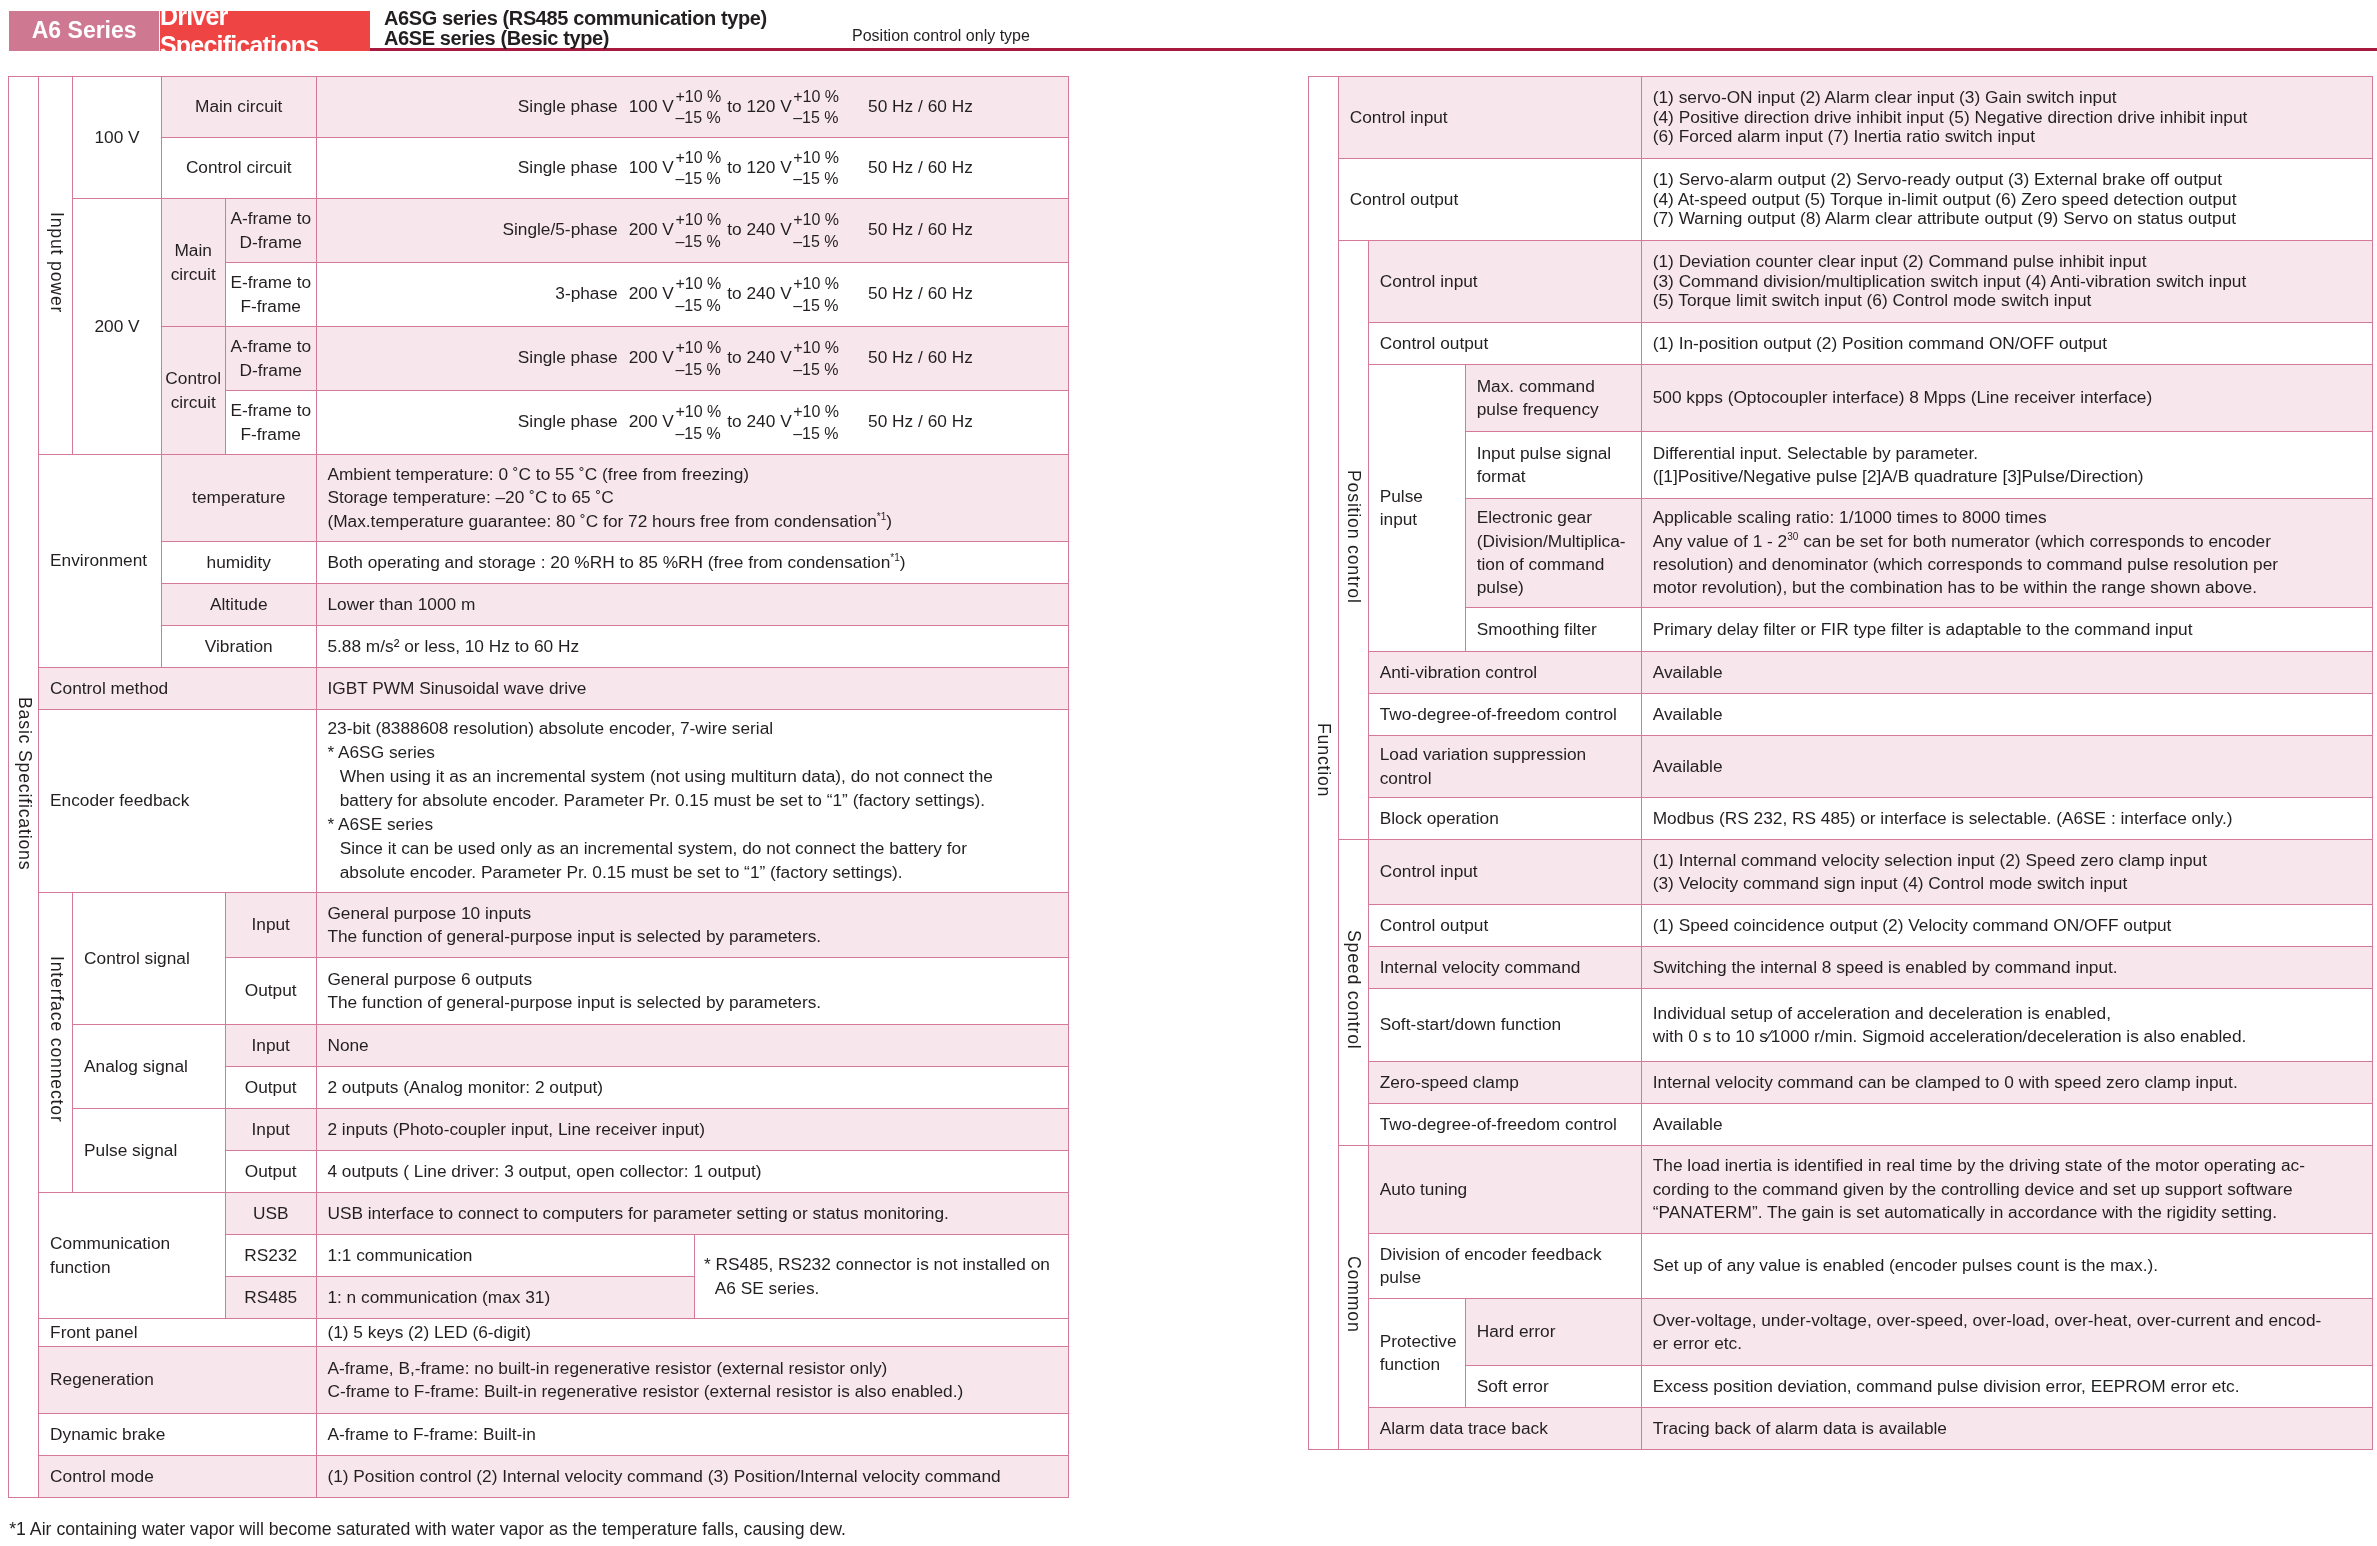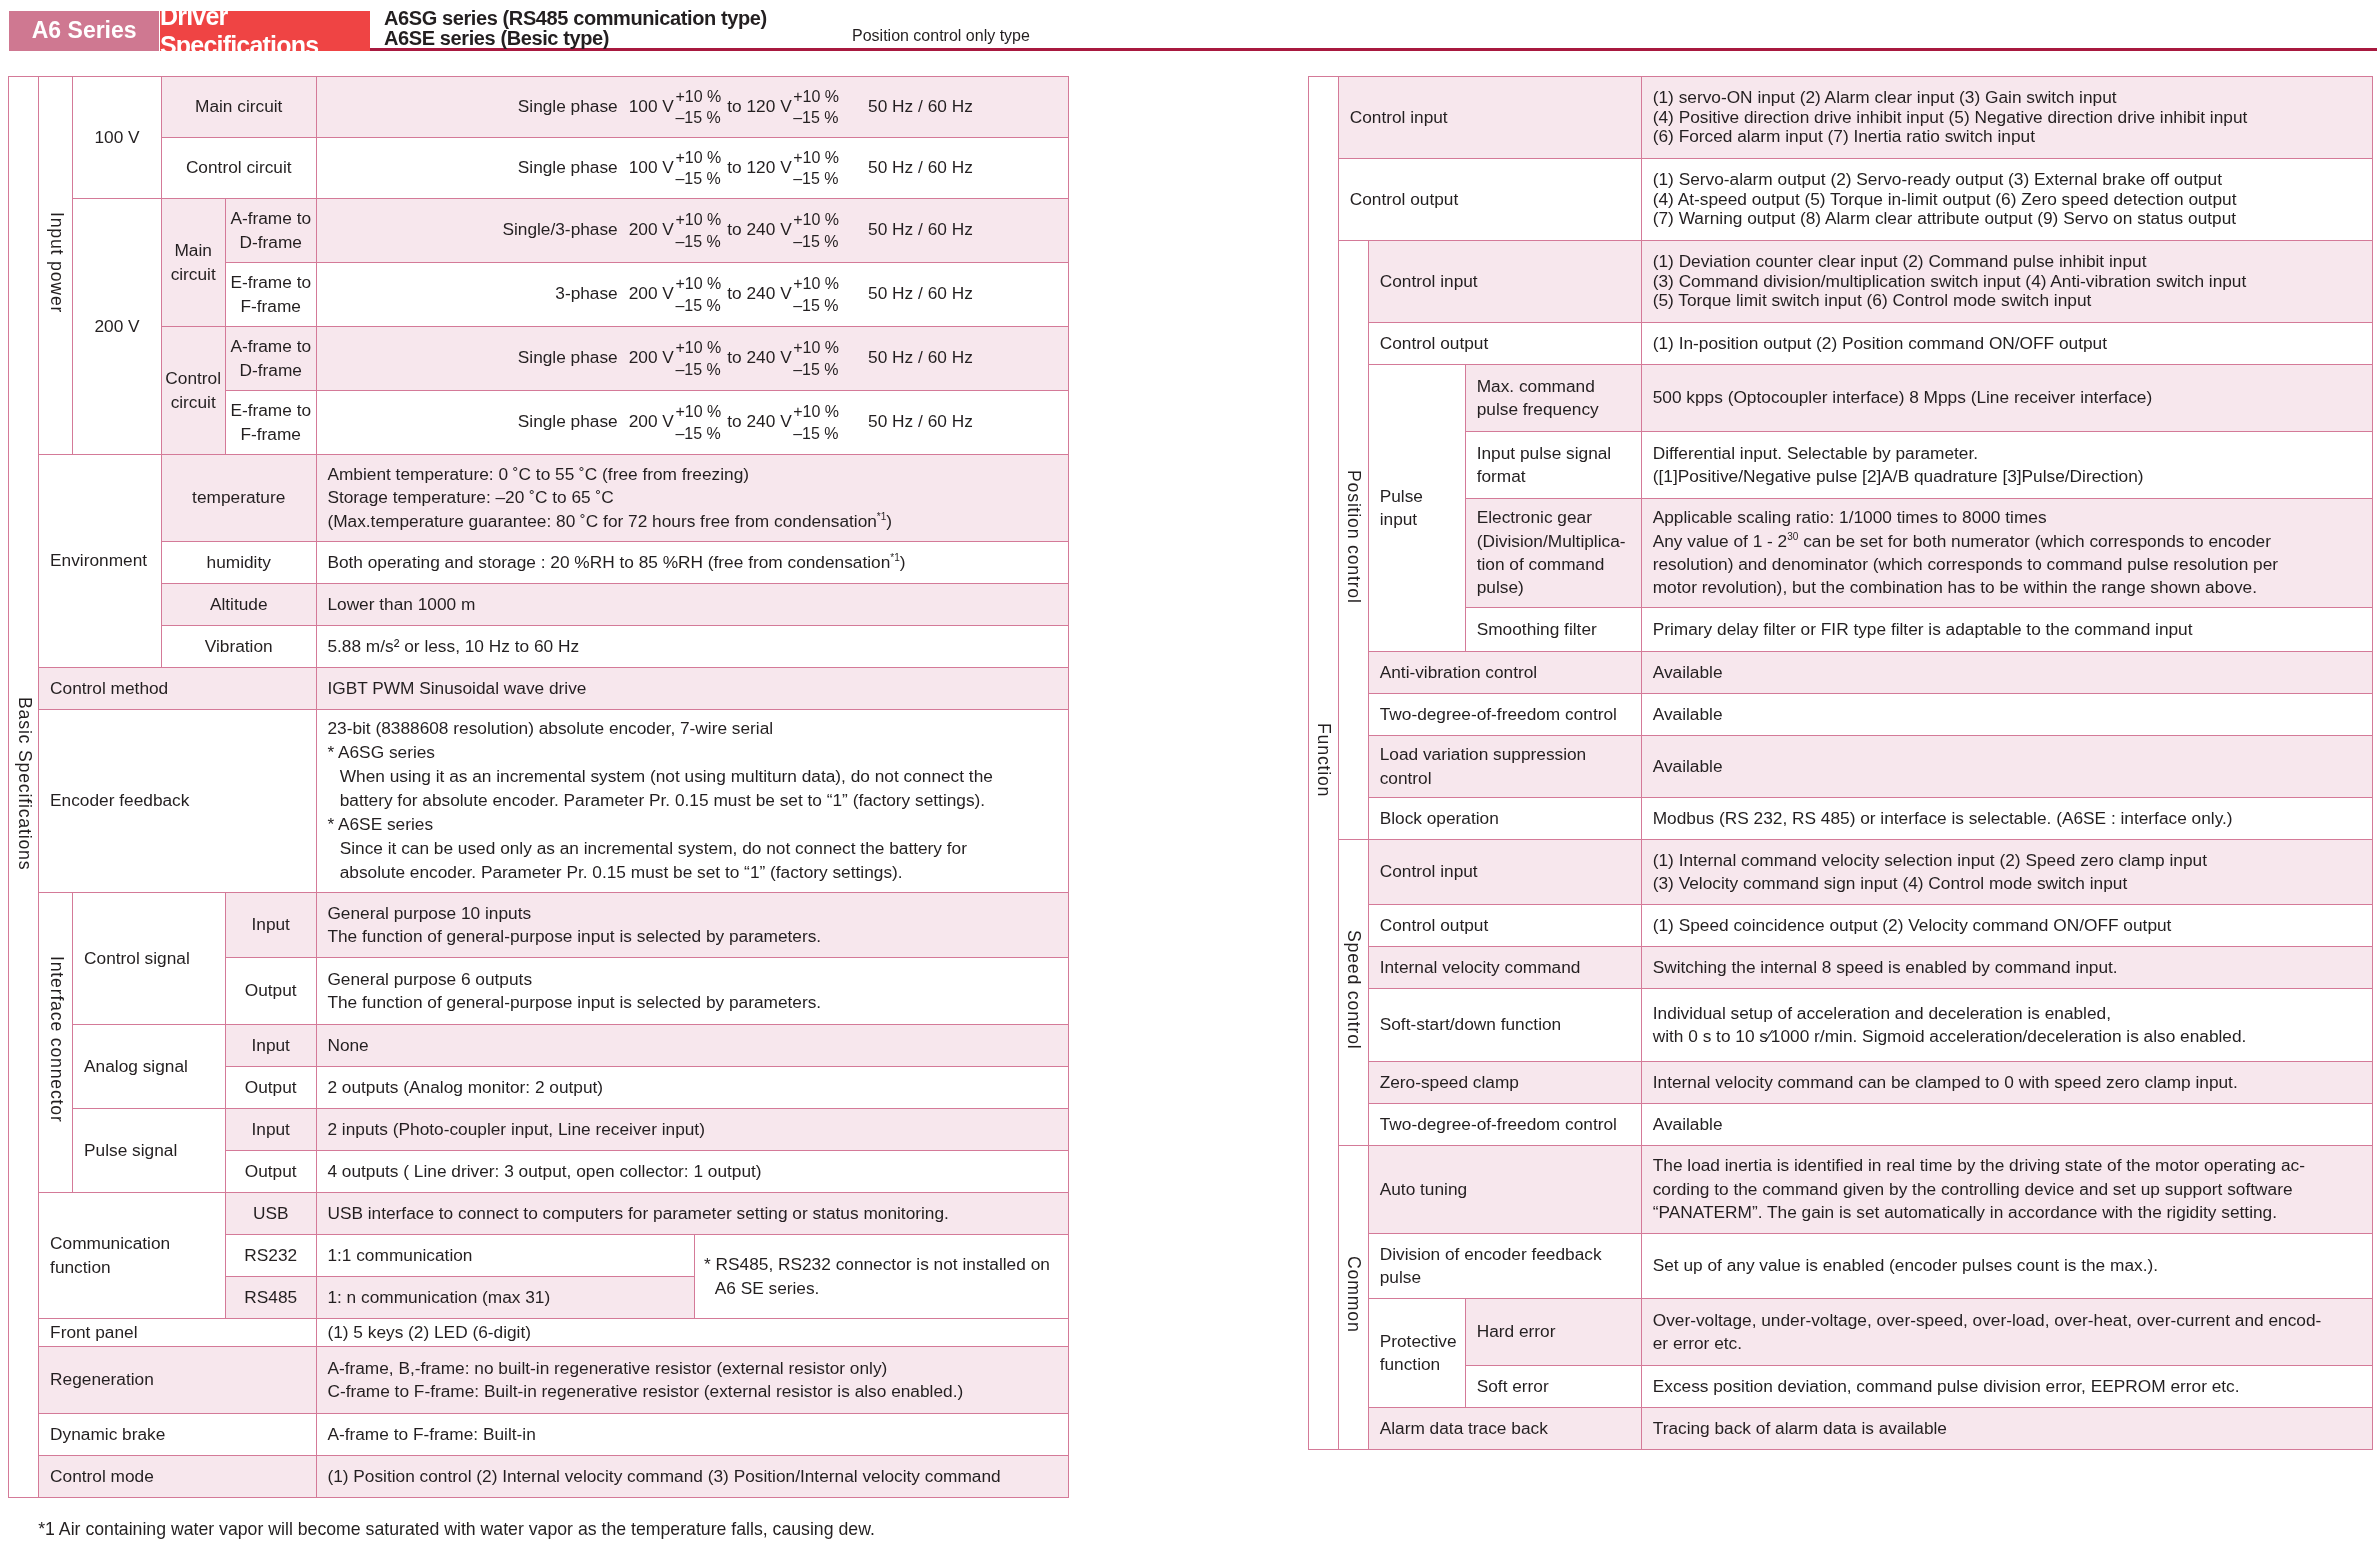--- a/index.html
+++ b/index.html
@@ -21,21 +21,21 @@
   table.spec td.c { text-align:center; padding:0 3.1px; }
   table.spec td.vert { padding:0; text-align:center; }
   .vtext { writing-mode:vertical-rl; display:inline-block; font-size:17.7px; letter-spacing:0.8px; }
   .volt { white-space:nowrap; text-align:left; padding-left:77px !important; }
   .volt .phase { display:inline-block; width:224px; text-align:right; margin-right:11px; }
   .tol { display:inline-block; vertical-align:middle; font-size:16px; line-height:21.5px; text-align:left; margin:0 6.1px 0 1.5px; }
   .hz { margin-left:23px; }
   .ln { display:block; }
   .ind { display:block; padding-left:12.3px; }
   sup { font-size:10px; }
-  .foot { position:absolute; left:9.2px; top:1519px; font-size:17.7px;margin-left:29px; }
+  .foot { position:absolute; left:9.2px; top:1519px; font-size:17.7px; }
 </style>
 </head>
 <body>
 
 <div class="hdr-a6">
     <span>A6 Series</span>
   </div>
 <div class="hdr-drv">
     <span>Driver Specifications</span>
   </div>
@@ -72,21 +72,21 @@
     <td class="wh c" colspan="2">Control circuit</td>
     <td class="wh volt" colspan="2">
       <span class="phase">Single phase</span><span>100 V</span><span class="tol"><span class="ln">+10 %</span><span class="ln">–15 %</span></span><span>to 120 V</span><span class="tol"><span class="ln">+10 %</span><span class="ln">–15 %</span></span><span class="hz">50 Hz / 60 Hz</span>
     </td>
   </tr>
   <tr style="height:64px">
     <td class="wh c" colspan="2" rowspan="4">200 V</td>
     <td class="pk c" rowspan="2">Main circuit</td>
     <td class="pk c">A-frame to D-frame</td>
     <td class="pk volt" colspan="2">
-      <span class="phase">Single/3-phase</span><span>200 V</span><span class="tol"><span class="ln">+10 %</span><span class="ln">–15 %</span></span><span>to 240 V</span><span class="tol"><span class="ln">+10 %</span><span class="ln">–15 %</span></span><span class="hz">50 Hz / 60 Hz</span>
+      <span class="phase">Single/5-phase</span><span>200 V</span><span class="tol"><span class="ln">+10 %</span><span class="ln">–15 %</span></span><span>to 240 V</span><span class="tol"><span class="ln">+10 %</span><span class="ln">–15 %</span></span><span class="hz">50 Hz / 60 Hz</span>
     </td>
   </tr>
   <tr style="height:64px">
     <td class="wh c">E-frame to F-frame</td>
     <td class="wh volt" colspan="2">
       <span class="phase">3-phase</span><span>200 V</span><span class="tol"><span class="ln">+10 %</span><span class="ln">–15 %</span></span><span>to 240 V</span><span class="tol"><span class="ln">+10 %</span><span class="ln">–15 %</span></span><span class="hz">50 Hz / 60 Hz</span>
     </td>
   </tr>
   <tr style="height:64px">
     <td class="pk c" rowspan="2">Control circuit</td>

